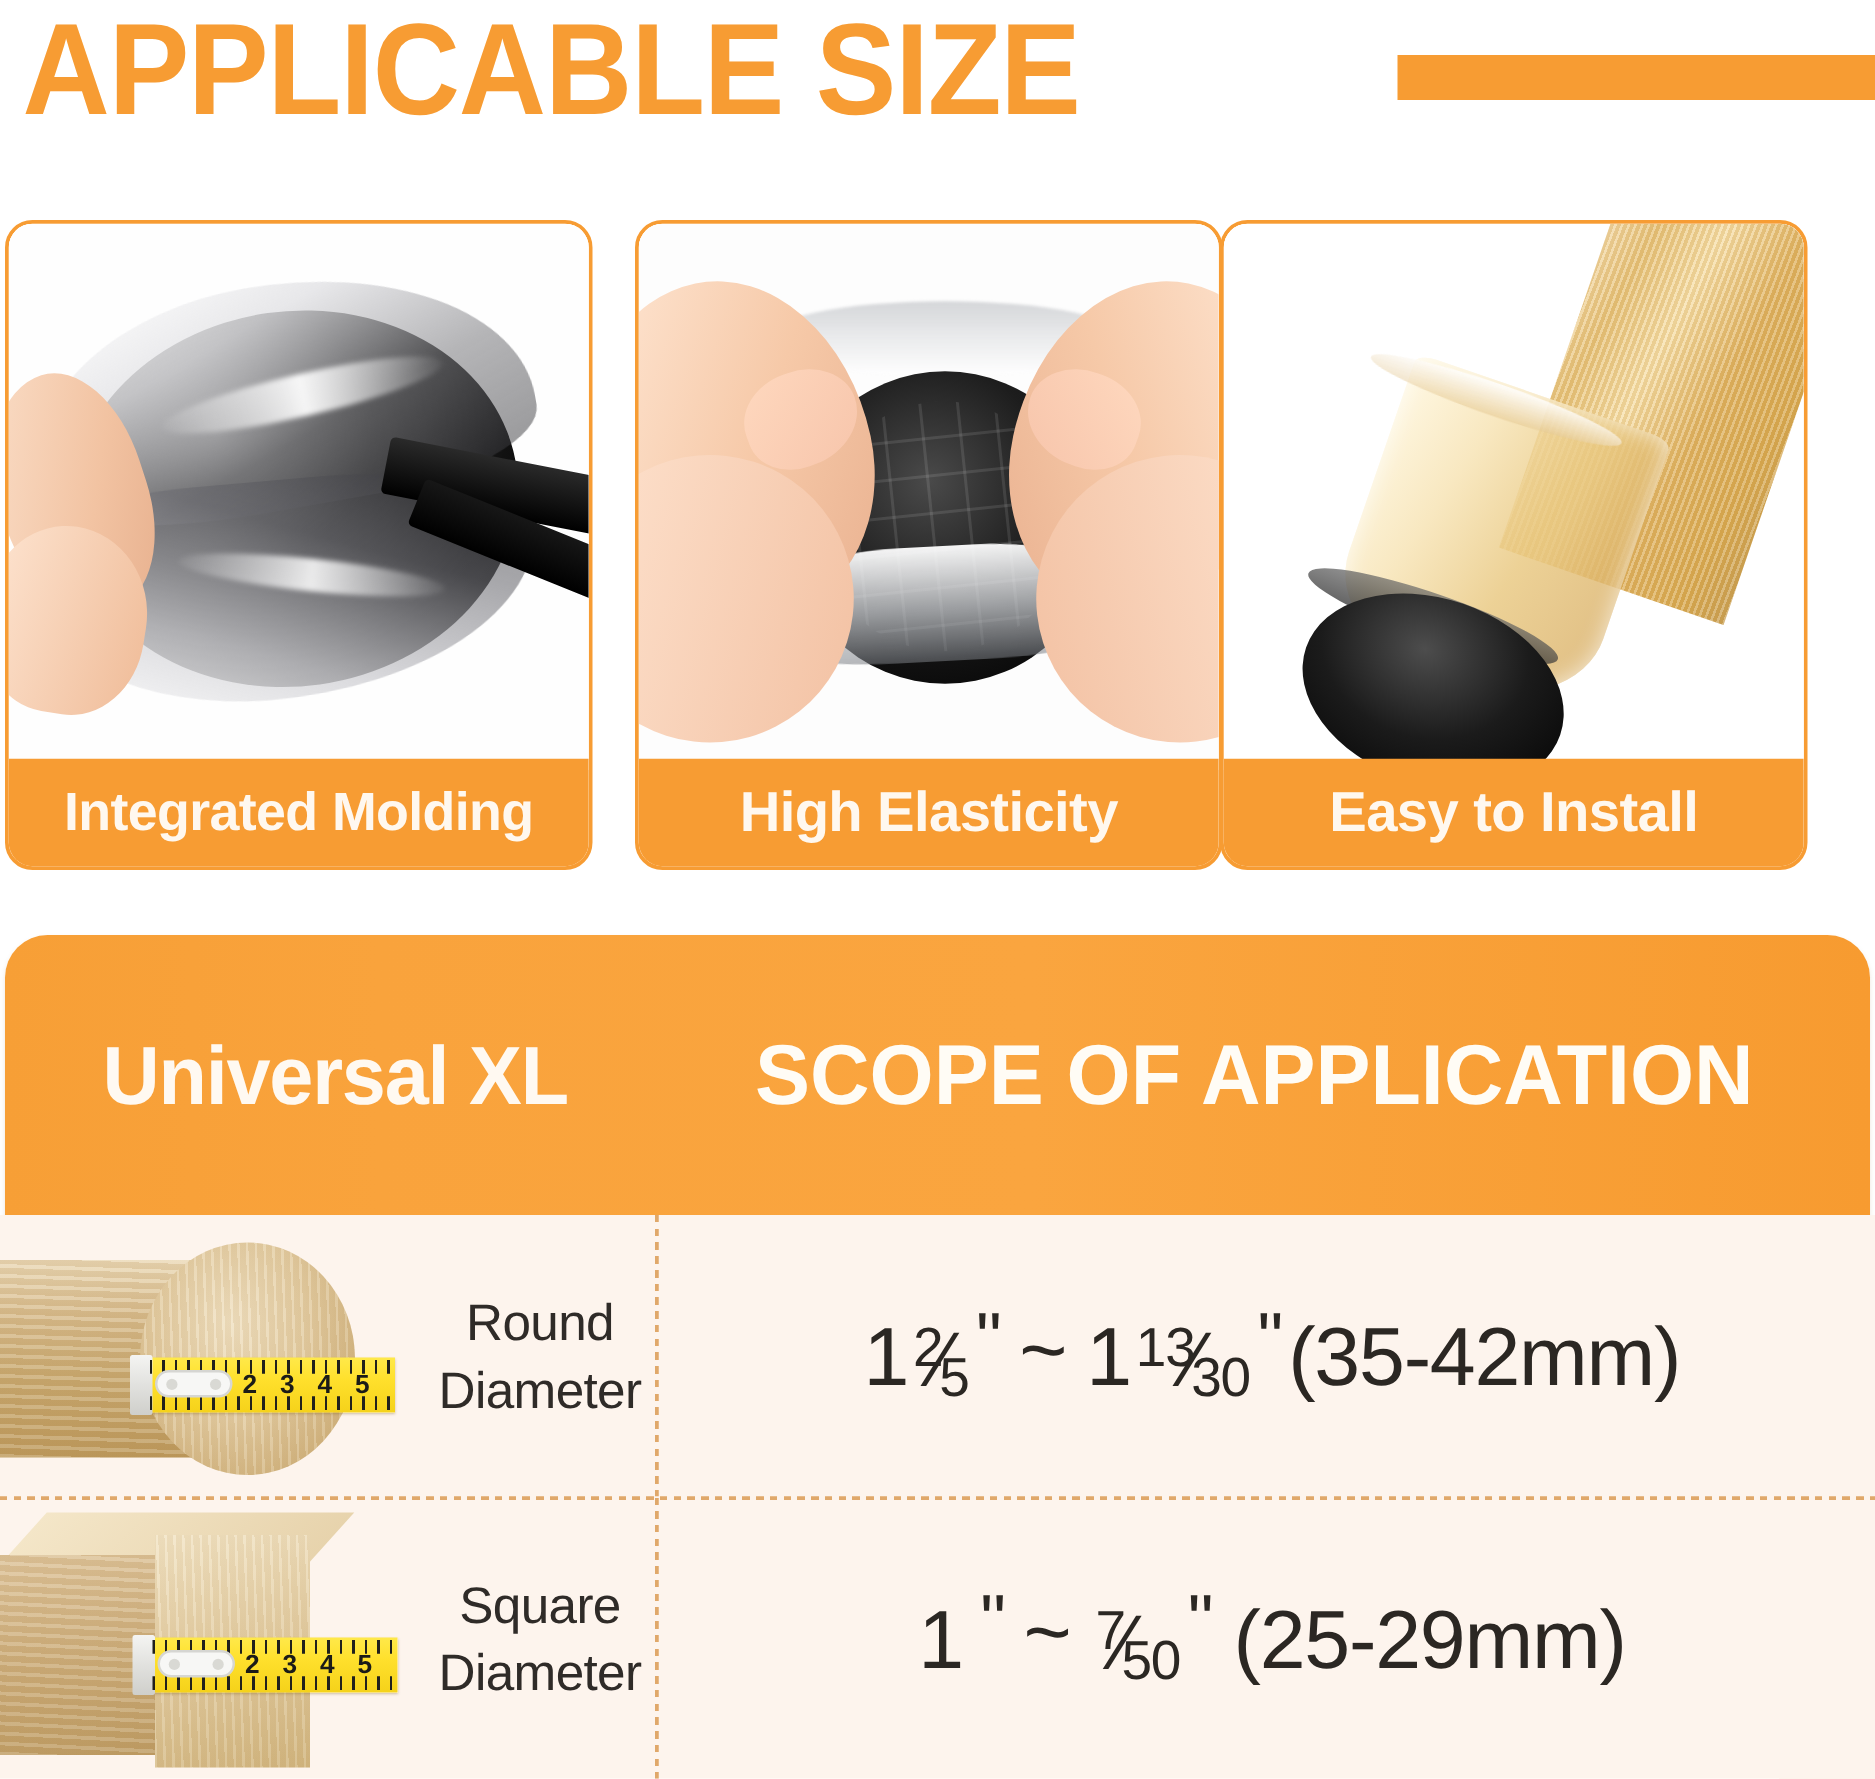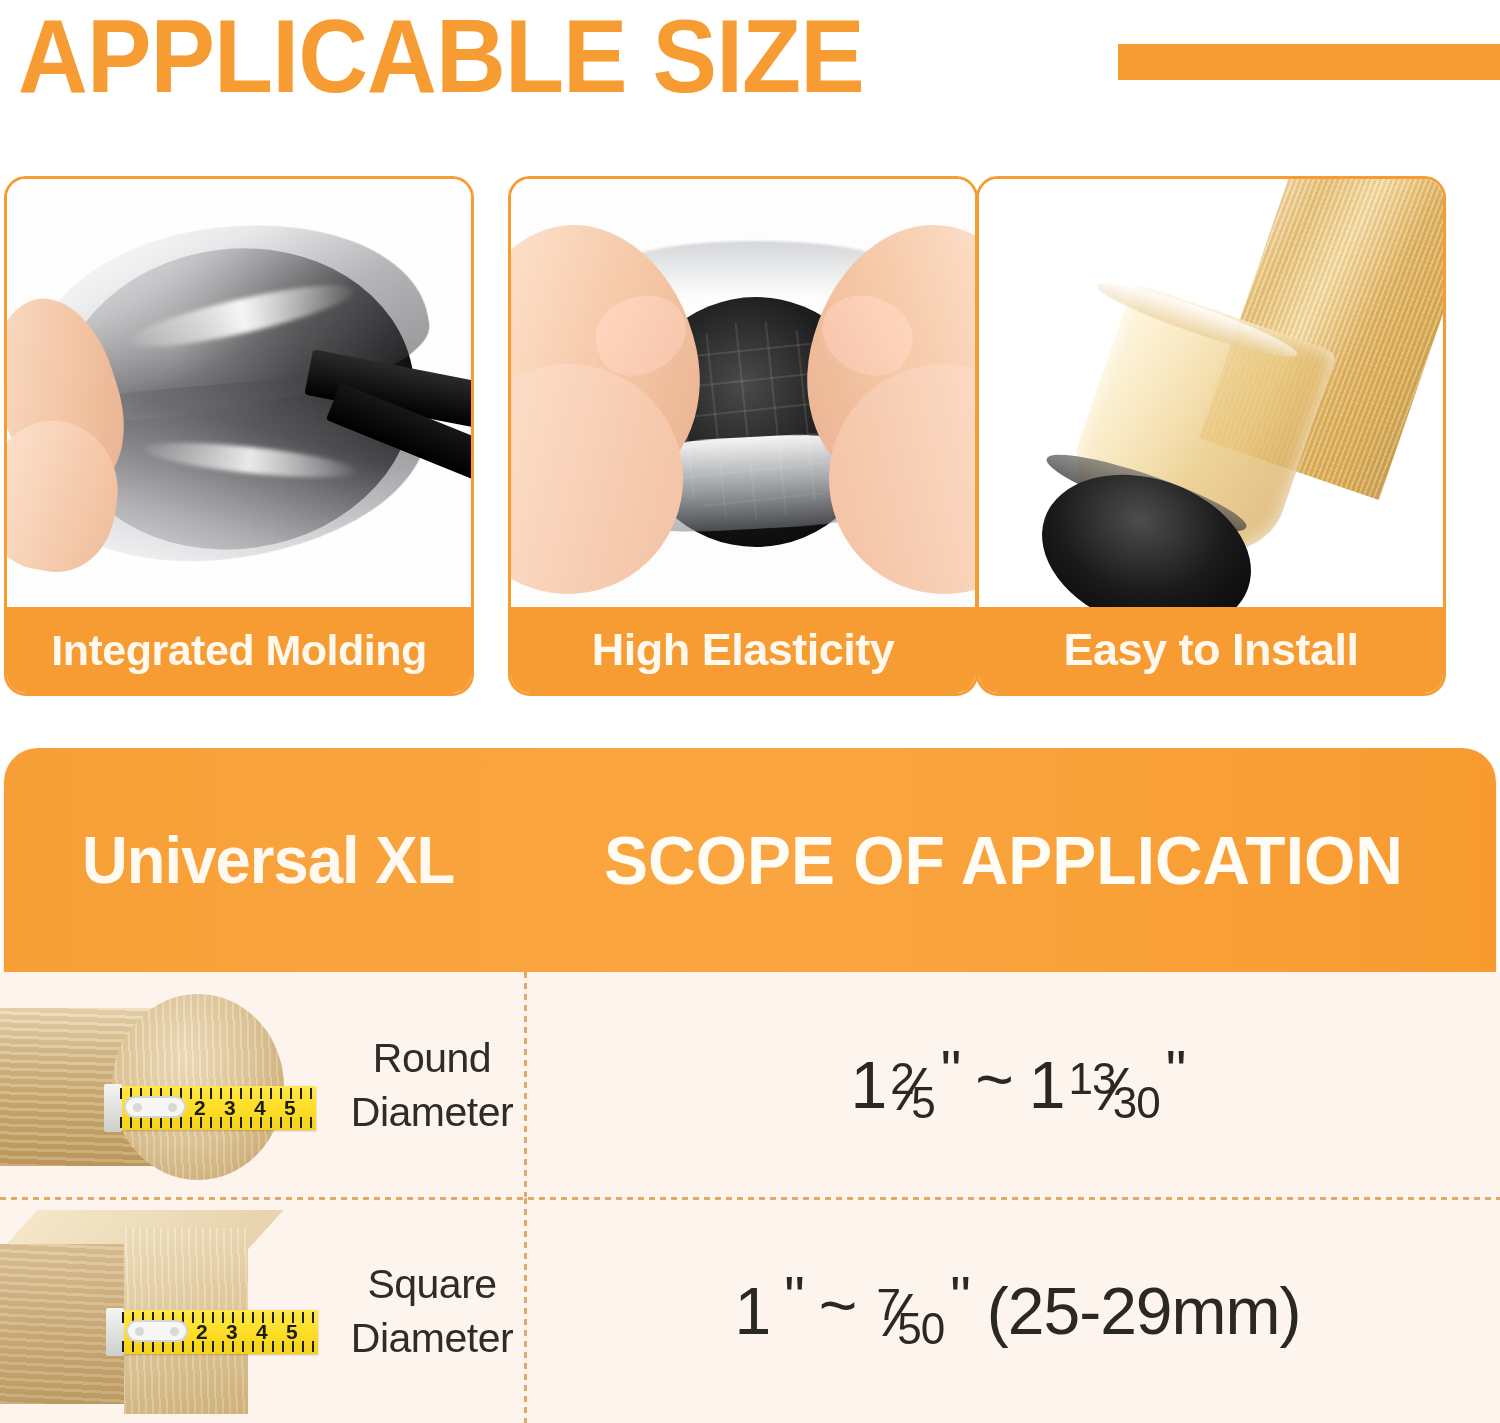--- a/index.html
+++ b/index.html
@@ -471,20 +471,21 @@
     </div>
 
     <div class="cell-value">
       <span>1</span>
         <span class="frac"><span class="num">2</span><span class="sl">⁄</span><span class="den">5</span></span>
         <span class="qt">"</span>
         <span class="tilde">~</span>
         <span>1</span>
         <span class="frac"><span class="num">13</span><span class="sl">⁄</span><span class="den">30</span></span>
         <span class="qt">"</span>
+        <span class="mm">(35-42mm)</span>
     </div>
 
     <div class="vdiv r1"></div>
     <div class="hdiv"></div>
   </div>
 
   <div class="trow r2">
     <div class="cell-img">
       <div class="sq-wood">
         <div class="sq-top"></div>

